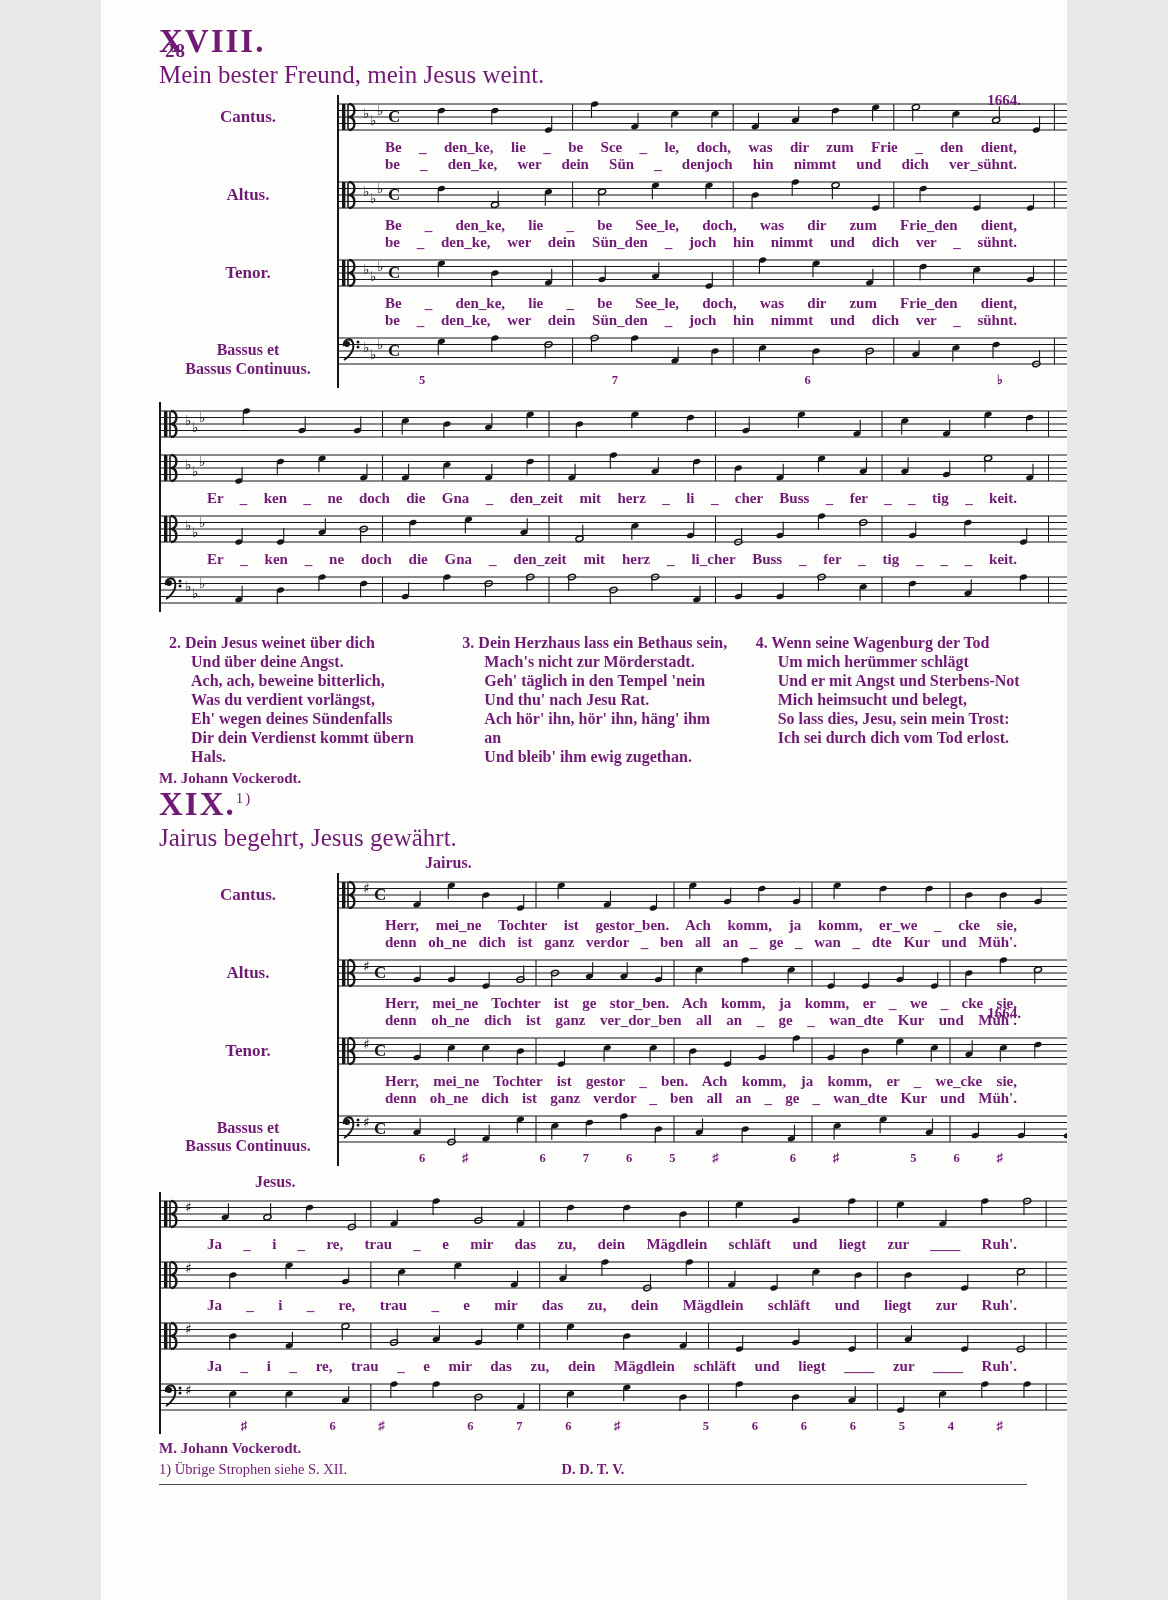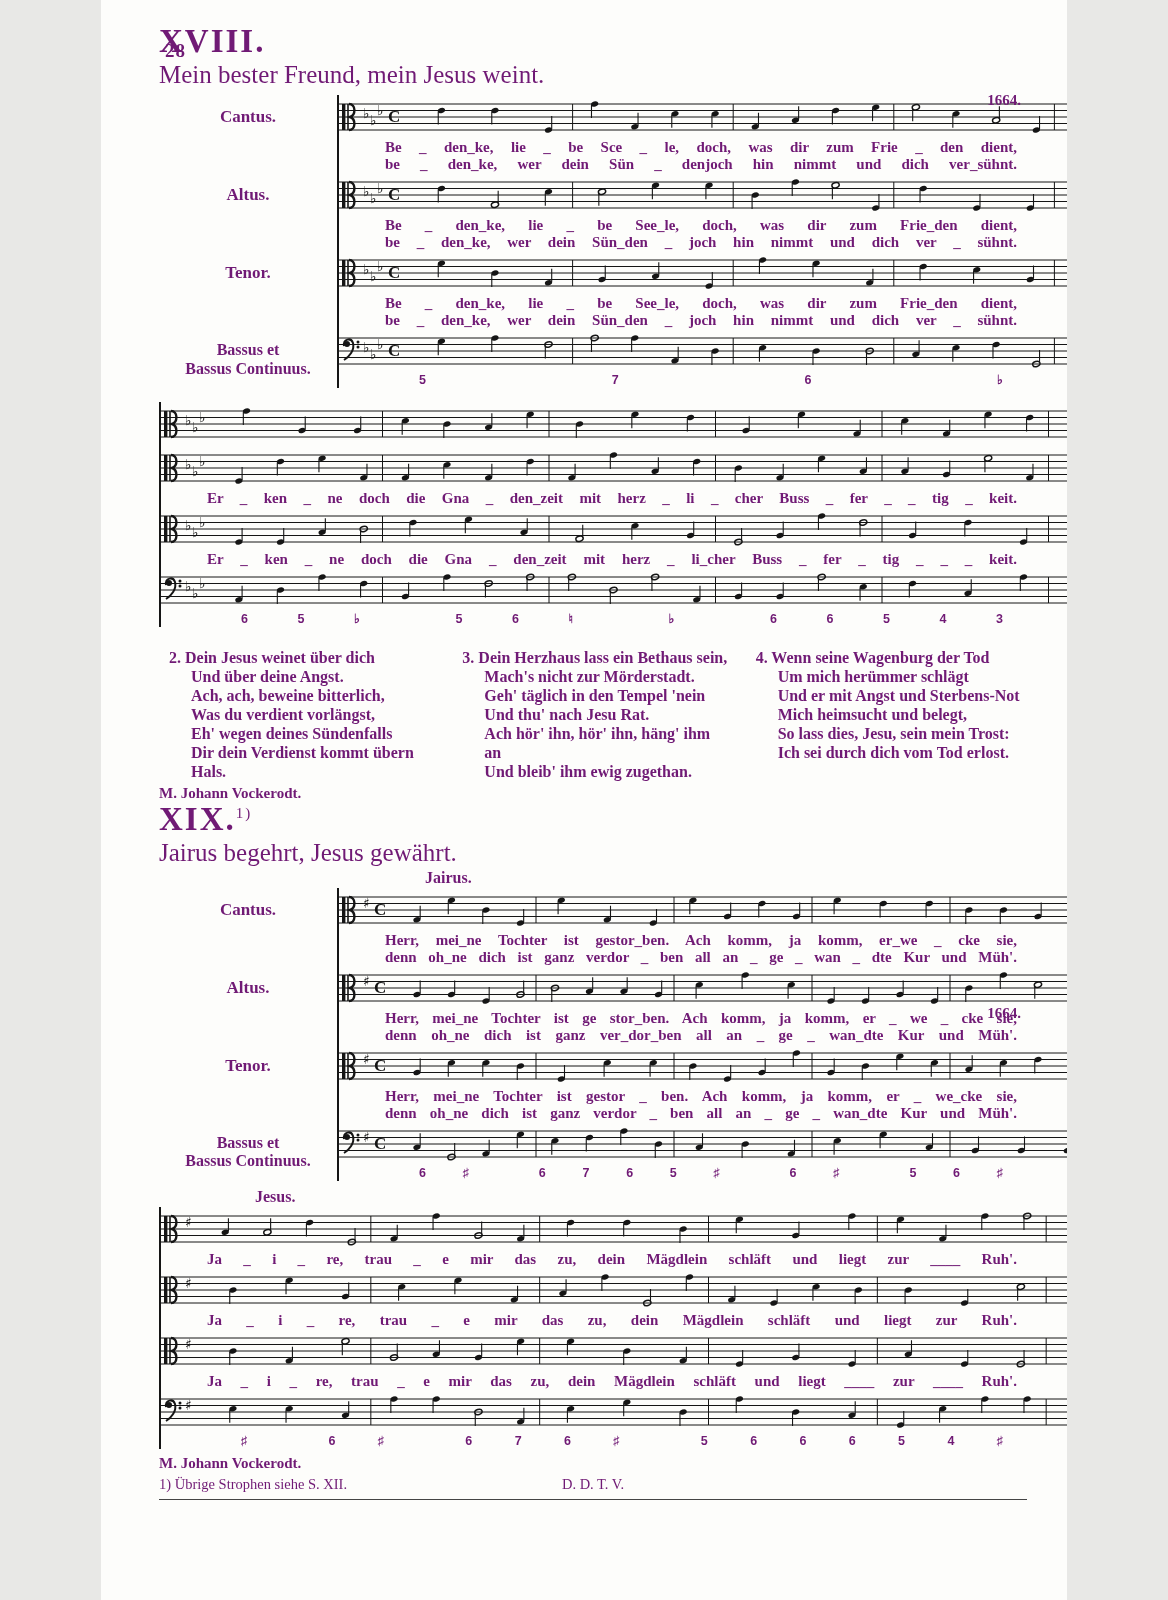--- a/index.html
+++ b/index.html
@@ -22,35 +22,35 @@
           padding-top:12px;line-height:1.15;}
   .vlabel.small{font-size:16px;}
   .music{flex:1 1 auto;border-left:2px solid #151515;min-width:0;}
   .nolabel .music{border-left:2px solid #151515;}
   .staff{height:44px;display:block;}
   .lyric{
     font-size:15px;font-weight:bold;line-height:17px;height:17px;overflow:hidden;
     text-align:justify;text-align-last:justify;padding:0 10px 0 46px;white-space:nowrap;
   }
   .figures{
-    font-family:Liberation Sans, sans-serif;font-size:12.5px;font-weight:bold;line-height:15px;height:15px;
+    font-family:Liberation Serif, serif;font-size:12.5px;font-weight:bold;line-height:15px;height:15px;
     text-align:justify;text-align-last:justify;padding:0 24px 0 80px;
   }
   .charlabel{font-size:16px;font-weight:bold;padding-left:86px;height:20px;line-height:20px;}
   
   .verses{display:flex;gap:26px;margin:21px 4px 4px 10px;}
   .verse{
     font-size:16px;font-weight:bold;line-height:19px;white-space:pre-line;
     padding-left:22px;text-indent:-22px;flex:1 1 33%;
   }
   .attrib{ text-align:left;font-size:15px;font-weight:bold;padding-right:12px;}
   
   .footer{display:flex;align-items:baseline;margin-top:4px;font-size:14.5px;}
   .footer .fnote{flex:1 1 40%;}
-  .footer .plate{flex:1 1 20%;text-align:center;font-weight:normal;}
+  .footer .plate{flex:1 1 20%;text-align:center;font-weight:bold;}
   .footer .spacer{flex:1 1 40%;}
   .botrule{border-bottom:1.5px solid #444;margin-top:6px;}
   .mt6{margin-top:6px;} .mt14{margin-top:14px;}
   .staff svg{display:block;}
 </style>
 </head>
 <body>
 
 <div class="page">
 
@@ -917,21 +917,20 @@
               </g>
               <line x1="996.84375" y1="24.25" x2="996.84375" y2="11.25" stroke="#151515" stroke-width="1.1"></line>
               <g transform="rotate(-18 1035.26875 31.75)">
                 <ellipse cx="1035.26875" cy="31.75" rx="3.7" ry="2.6" fill="#151515"></ellipse>
               </g>
               <line x1="1038.46875" y1="30.75" x2="1038.46875" y2="17.75" stroke="#151515" stroke-width="1.1"></line>
               <line x1="1060" y1="9" x2="1060" y2="35" stroke="#151515" stroke-width="1.2"></line>
               <rect x="1063" y="9" width="3.6" height="26" fill="#151515"></rect>
             </svg>
           </div>
-        <div class="figures">6 5 ♭ 5 6 ♮ ♭ 6 6 5 4 3</div>
       </div>
     </div>
   </div>
 
   <div class="verses">
     <div class="verse">2. Dein Jesus weinet über dich
 Und über deine Angst.
 Ach, ach, beweine bitterlich,
 Was du verdient vorlängst,
 Eh' wegen deines Sündenfalls

